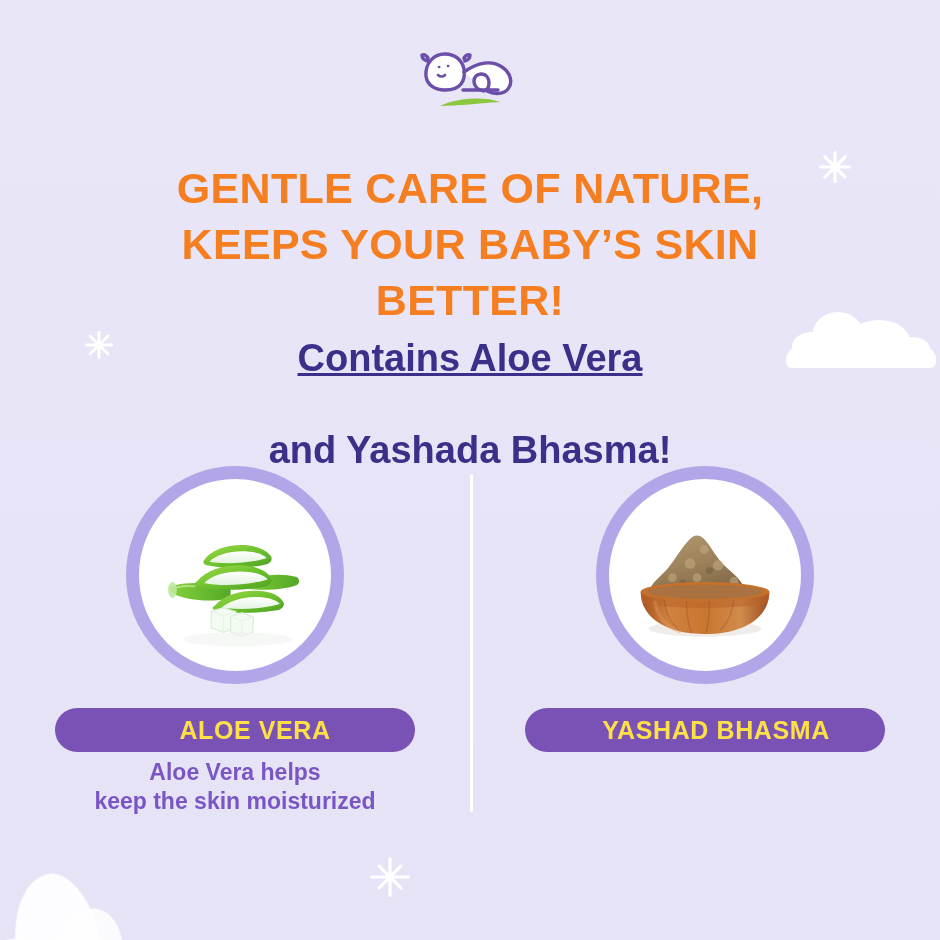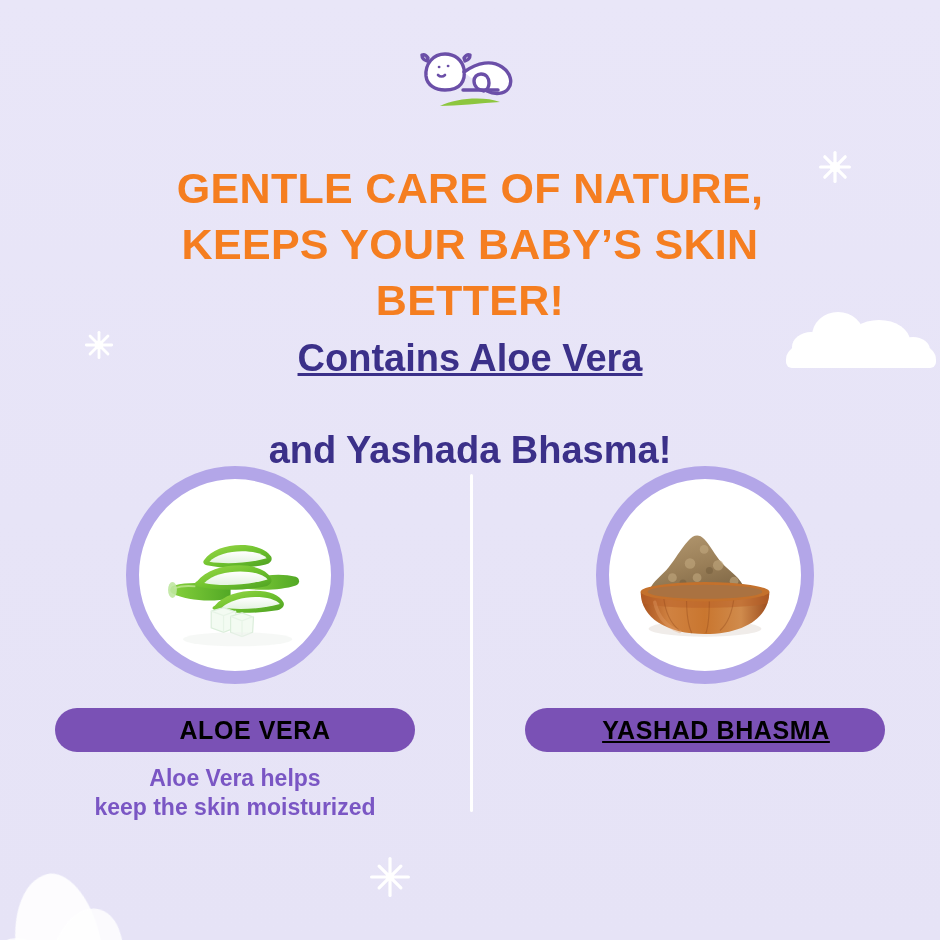--- a/index.html
+++ b/index.html
@@ -160,34 +160,34 @@
     display: block;
   }
   .circle .art { position: absolute; inset: 0; }
 
   .pill {
     margin-top: 24px;
     width: 360px;
     height: 44px;
     border-radius: 24px;
     background: #7a51b5;
-    color: #000000;
+    color: #fde047;
     font-size: 25px;
     font-weight: bold;
     letter-spacing: .6px;
     display: flex;
     align-items: center;
     justify-content: center;
     box-sizing: border-box;
   }
   .pill.left-pill  { padding-left: 40px; }
-  .pill.right-pill { padding-left: 22px; text-decoration: underline; }
+  .pill.right-pill { padding-left: 22px; }
 
   .desc {
-    margin-top: 12px;
+    margin-top: 6px;
     text-align: center;
     color: #7a56c4;
     font-size: 23px;
     font-weight: bold;
     line-height: 29px;
   }
   .desc .dl { white-space: nowrap; }
 </style>
 </head>
 <body>

